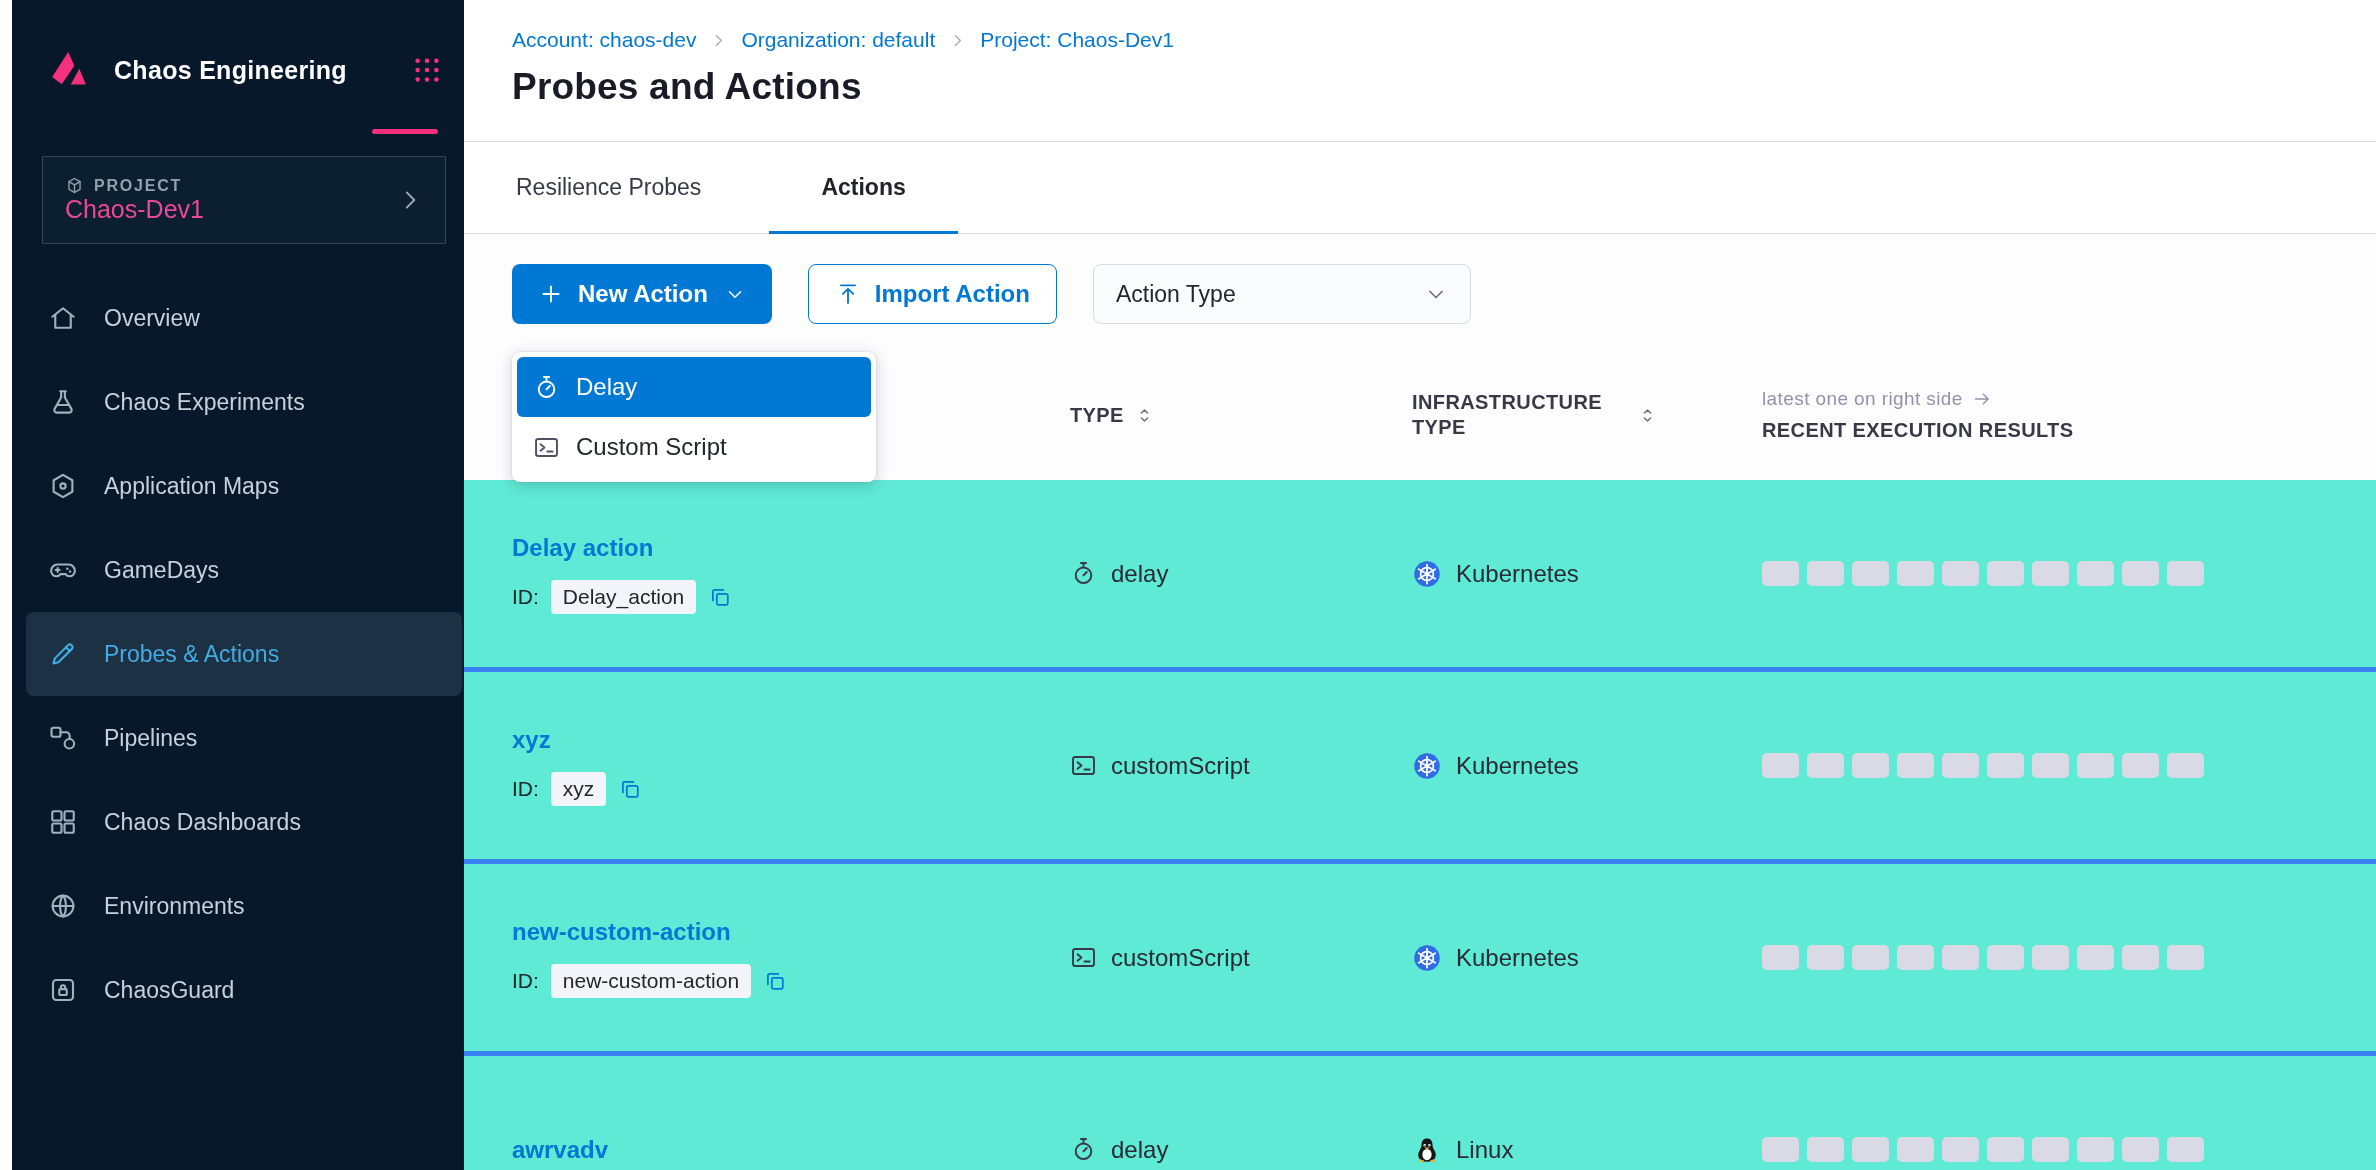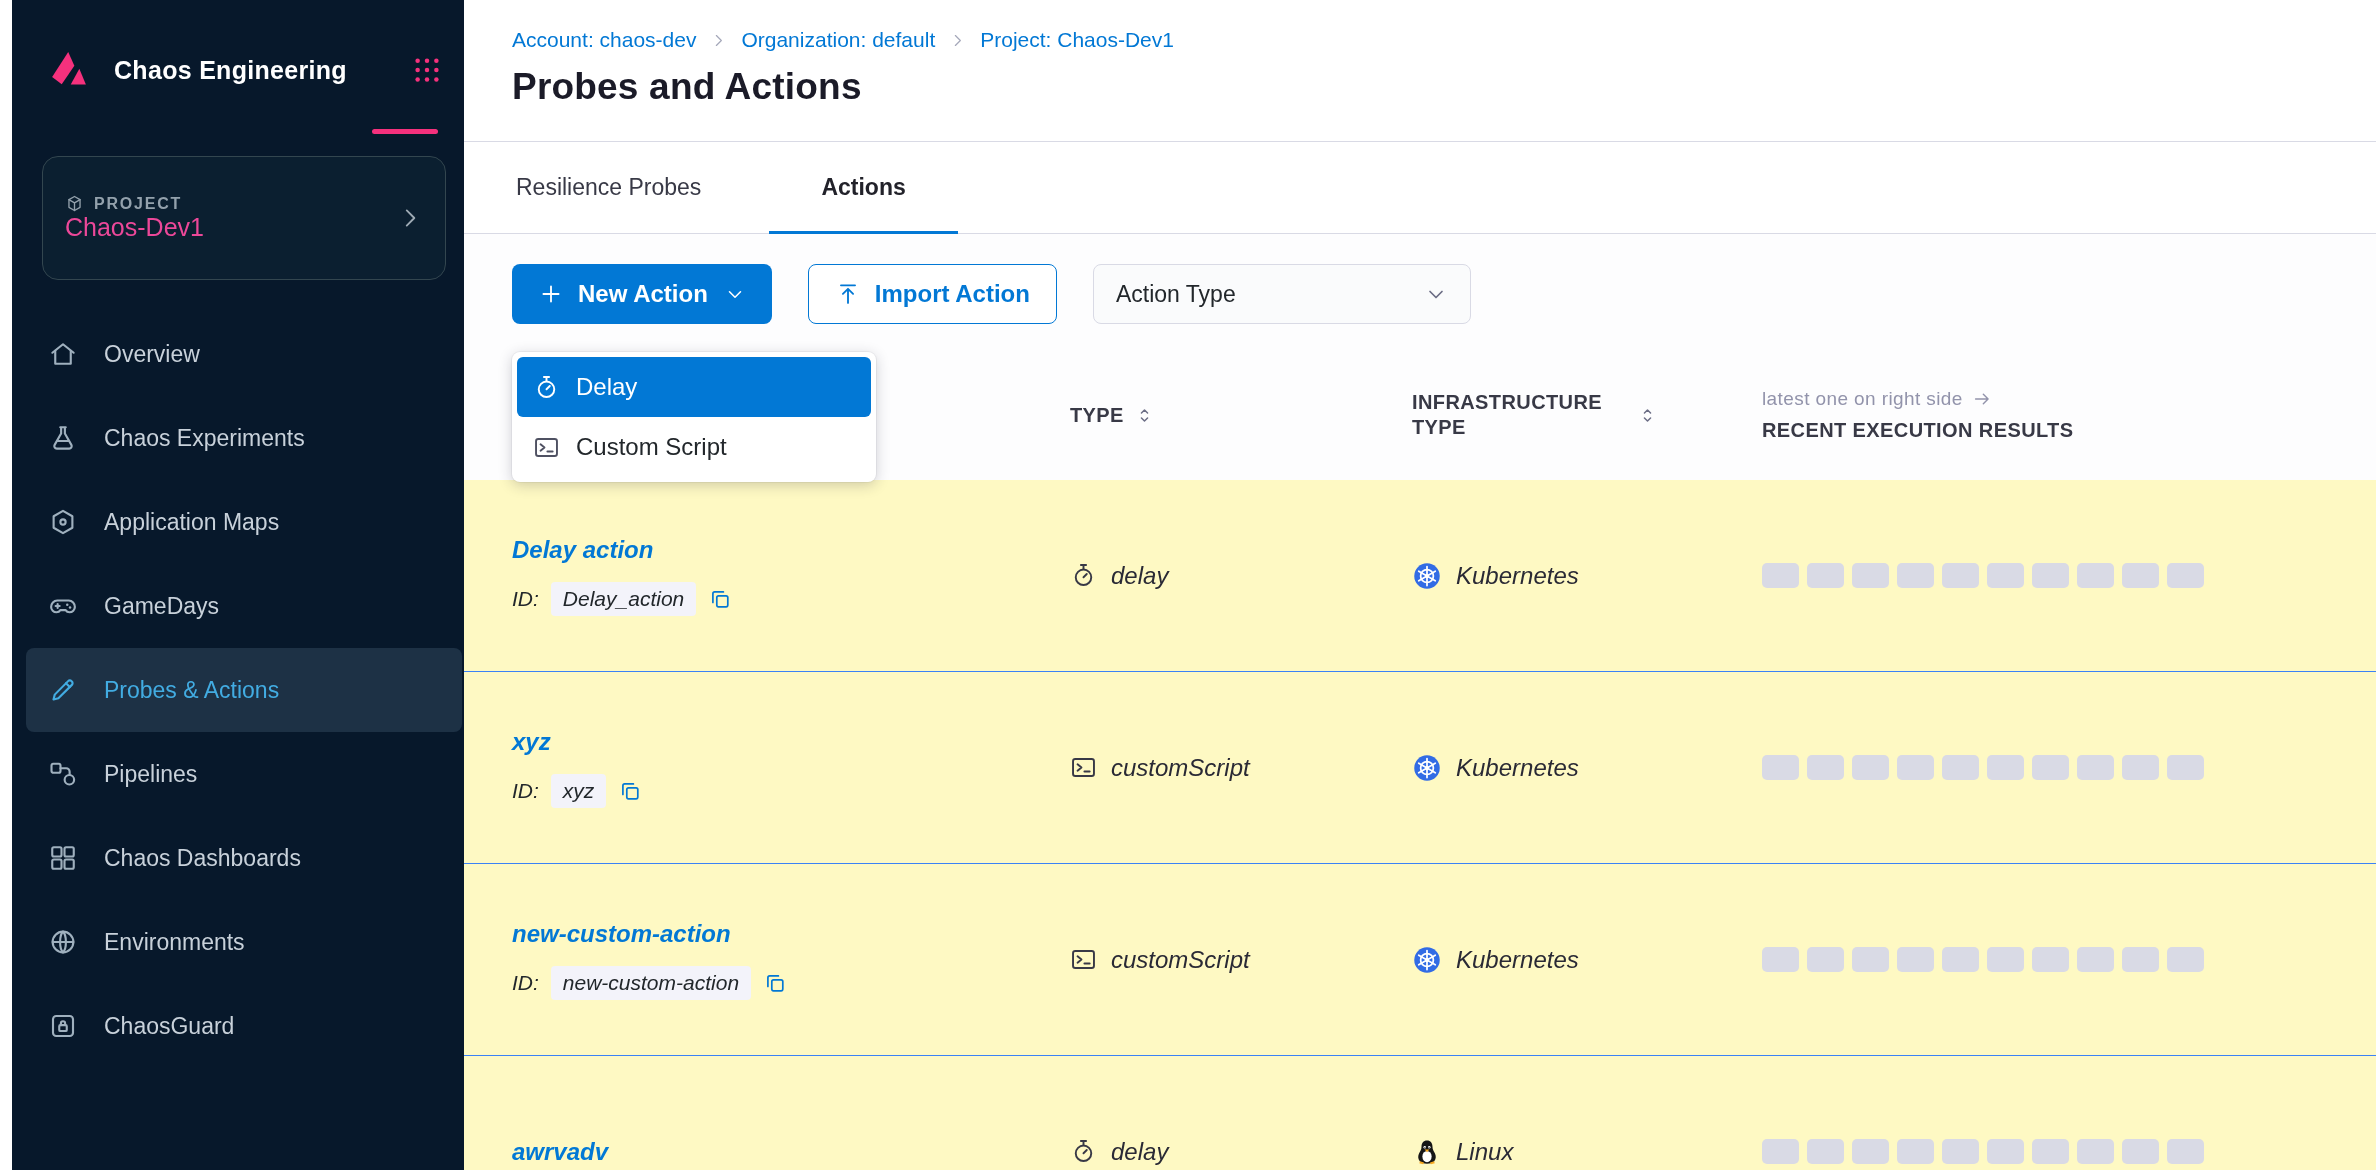--- a/index.html
+++ b/index.html
@@ -14,21 +14,21 @@
   .icon{display:inline-flex;flex:none;width:26px;height:26px;}
   .icon svg{width:100%;height:100%;display:block;fill:none;stroke:currentColor;stroke-width:1.7;stroke-linecap:round;stroke-linejoin:round;}
 
   
   .sidebar{position:absolute;left:12px;top:0;bottom:0;width:464px;background:var(--sidebar-bg);color:#C8D1DA;}
   .side-header{position:relative;height:140px;display:flex;align-items:center;gap:22px;padding:0 34px;}
   .logo-mark{width:46px;height:46px;color:var(--brand-pink);cursor:pointer;}
   .brand{flex:1;font-size:25px;font-weight:700;color:#fff;letter-spacing:.3px;}
   .apps-icon{width:30px;height:30px;color:var(--brand-pink);cursor:pointer;}
   .module-underline{position:absolute;right:38px;top:129px;width:66px;height:5px;border-radius:3px;background:var(--brand-pink);}
-  .project-card{margin:16px 30px 0;height:124px;border:1px solid #33464F;background:#0B1F30;border-radius:16px;padding:0 22px;display:flex;align-items:center;justify-content:space-between;cursor:pointer;}
+  .project-card{margin:16px 30px 0;height:88px;border:1px solid #33464F;background:#0B1F30;border-radius:0;padding:0 22px;display:flex;align-items:center;justify-content:space-between;cursor:pointer;}
   .pc-label-row{display:flex;align-items:center;gap:10px;color:#93A1AC;font-size:16px;font-weight:700;letter-spacing:1.8px;}
   .pc-label-row .icon{width:19px;height:19px;}
   .pc-name{margin-top:0;font-size:25px;color:#ec4899;}
   .pc-chevron{width:26px;height:26px;color:#9FABB5;}
   .nav{margin-top:32px;display:flex;flex-direction:column;}
   .nav-item{height:84px;display:flex;align-items:center;gap:26px;padding:0 22px 0 36px;font-size:23px;color:#C8D1DA;cursor:pointer;}
   .nav-item .icon{width:30px;height:30px;color:#9FB0BE;}
   .nav-item.active{margin:0 14px;padding-left:22px;border-radius:8px;background:var(--sidebar-active-bg);color:var(--sidebar-active-text);font-weight:400;}
   .nav-item.active .icon{color:var(--sidebar-active-text);}
 
@@ -65,21 +65,21 @@
   
   .thead,.row{display:grid;grid-template-columns:558px 342px 350px 1fr;align-items:center;padding:0 40px 0 48px;}
   .thead{height:130px;}
   .th{display:flex;align-items:center;gap:10px;font-size:20px;font-weight:700;color:#383946;letter-spacing:.4px;cursor:pointer;}
   .th .sort{width:21px;height:21px;color:var(--text-muted);}
   .th-infra .th-text{max-width:215px;line-height:1.25;}
   .results-head{display:block;cursor:default;}
   .results-note{display:flex;align-items:center;gap:9px;font-size:19px;font-weight:400;color:#9293AB;margin-bottom:9px;}
   .results-note .icon{width:20px;height:20px;}
   .results-title{font-size:20px;font-weight:700;color:#383946;letter-spacing:.4px;}
-  .row{height:192px;border-bottom:1px solid #3b82f6;background:#fef9c3;font-style:italic;}
+  .row{height:192px;border-bottom:5px solid #3b82f6;background:#5eead4;}
   .name-link{font-size:24px;font-weight:700;color:var(--primary);text-decoration:none;cursor:pointer;display:inline-block;}
   .id-row{margin-top:18px;display:flex;align-items:center;gap:12px;font-size:21px;color:var(--text-body);}
   .id-chip{background:#F3F3FA;border-radius:4px;padding:5px 12px;}
   .copy-icon{width:24px;height:24px;color:var(--primary);cursor:pointer;}
   .cell-type,.cell-infra{display:flex;align-items:center;gap:14px;font-size:24px;color:#2A2A35;}
   .cell-type .icon{width:27px;height:27px;color:#383946;}
   .cell-infra .icon{width:30px;height:30px;}
   .squares{display:flex;gap:8px;}
   .square{width:37px;height:25px;border-radius:5px;background:var(--placeholder);}
 </style>

